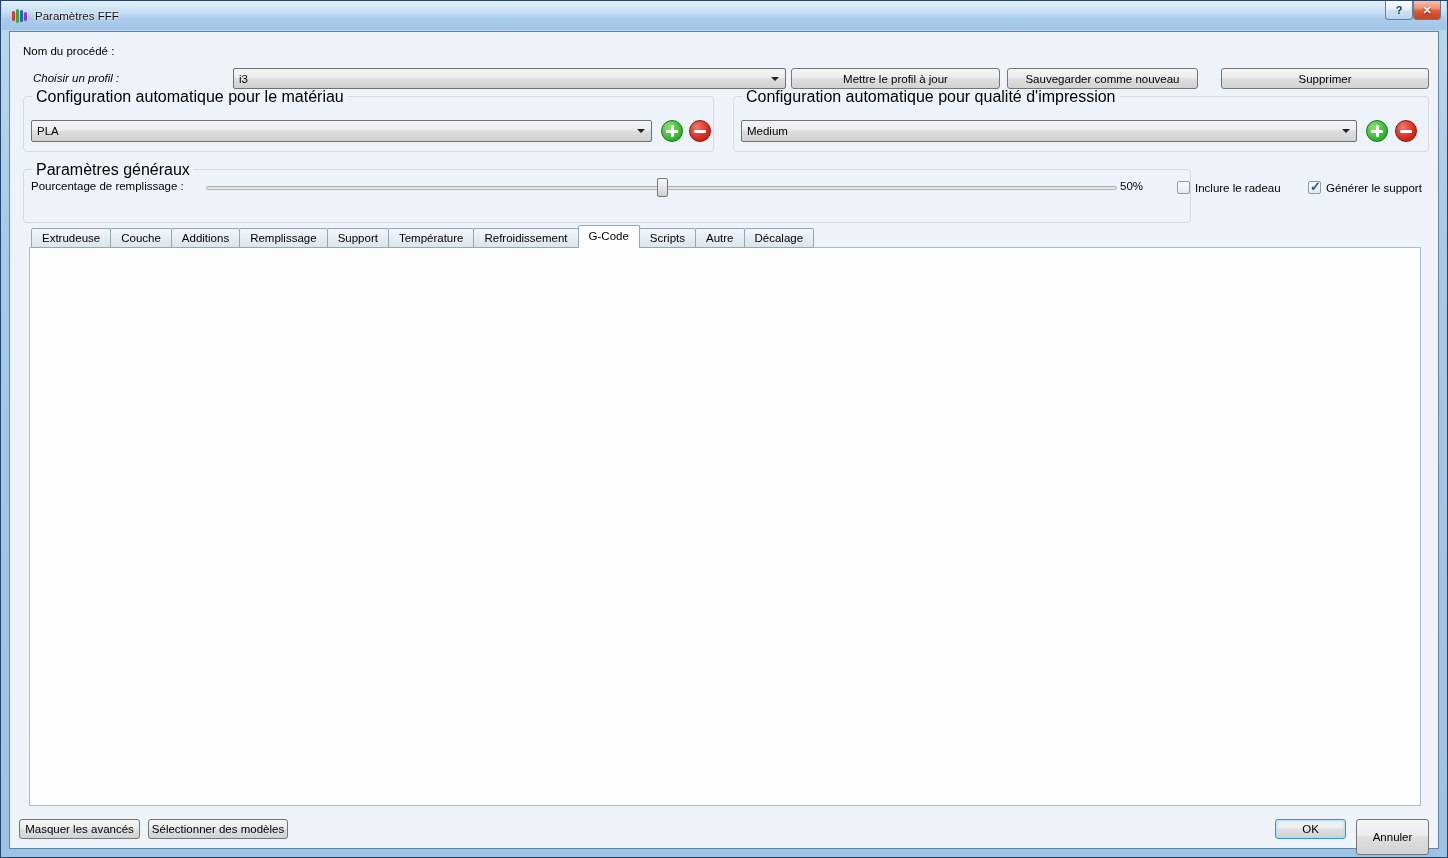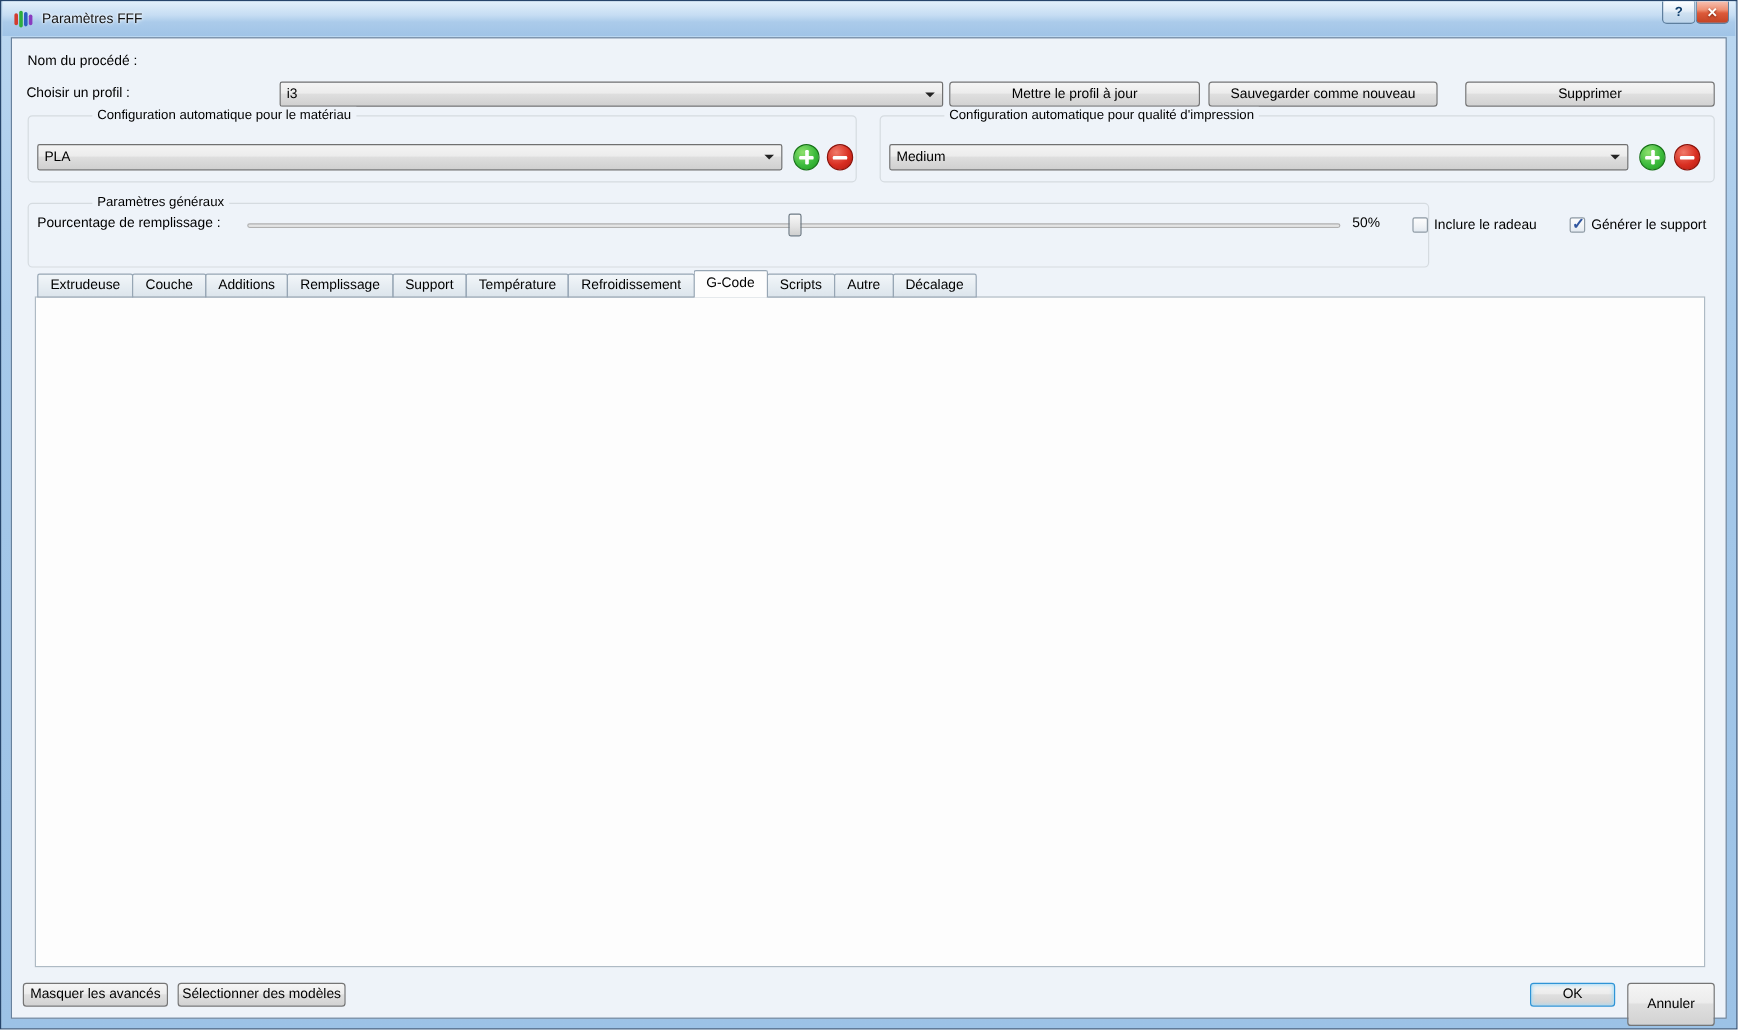--- a/index.html
+++ b/index.html
@@ -21,21 +21,21 @@
   .tb-btn{position:absolute;top:0;height:19px;width:28px;border:1px solid #5e7f9e;border-top:none;
     border-radius:0 0 4px 4px;display:flex;align-items:center;justify-content:center;
     font-size:11px;cursor:default;}
   .help-btn{right:33px;background:linear-gradient(180deg,#ffffff,#e3eef8 45%,#cfe1f1 55%,#bcd4ea);
     color:#0f3d6b;font-weight:bold;}
   .close-btn{right:5px;background:linear-gradient(180deg,#f7c1b2,#ee9073 40%,#dc5a3a 55%,#c44325);
     color:#fff;font-weight:bold;text-shadow:0 1px 2px #7a1d0a;}
   .client{position:absolute;left:8px;top:30px;width:1430px;height:818px;
     background:#eef3f9;border:1px solid #67819d;}
   .lbl{position:absolute;font-size:11.5px;color:#000;white-space:nowrap;height:14px;line-height:14px;}
-  .lbl.r{text-align:right;}
+  .lbl.r{}
   .lbl.c{text-align:center;}
   .lbl.sm{font-size:11px;}
   .textbox{position:absolute;background:#fff;border:1px solid #9aa8b8;font-size:11.5px;
     line-height:19px;padding:0 4px;white-space:nowrap;}
   .combo{position:absolute;border:1px solid #707070;border-radius:2px;
     background:linear-gradient(180deg,#f4f4f4,#ececec 45%,#dedede 50%,#d0d0d0);font-size:11.5px;}
   .combo .ct{position:absolute;left:5px;top:50%;transform:translateY(-50%);white-space:nowrap;}
   .combo .ca{position:absolute;right:6px;top:50%;margin-top:-2px;width:0;height:0;
     border-left:4px solid transparent;border-right:4px solid transparent;border-top:4px solid #222;}
   .combo.disabled{background:#f1f1f1;border-color:#b9b9b9;}
@@ -50,22 +50,22 @@
   .spin .su{border-bottom:1px solid #c5c5c5;}
   .spin .su::after{content:"";position:absolute;left:50%;top:50%;margin:-2px 0 0 -3px;
     border-left:3px solid transparent;border-right:3px solid transparent;border-bottom:4px solid #5a6673;}
   .spin .sd::after{content:"";position:absolute;left:50%;top:50%;margin:-2px 0 0 -3px;
     border-left:3px solid transparent;border-right:3px solid transparent;border-top:4px solid #5a6673;}
   .btn{position:absolute;border:1px solid #757575;border-radius:3px;
     background:linear-gradient(180deg,#f5f5f5,#ececec 45%,#dfdfdf 50%,#d2d2d2);
     font-size:11.5px;color:#000;display:flex;align-items:center;justify-content:center;white-space:nowrap;}
   .btn.default{border-color:#2f94d6;box-shadow:inset 0 0 3px 1px #a9dcf6;}
   .group{position:absolute;border:1px solid #d5dbe0;border-radius:4px;}
-  .gcap{position:absolute;top:-8px;left:8px;padding:0 4px;font-size:11px;white-space:nowrap;
-    height:15px;line-height:15px;margin-left:45px;}
+  .gcap{position:absolute;top:-8px;left:8px;padding:0 4px;font-size:16px;white-space:nowrap;
+    height:15px;line-height:15px;}
   .bg-dlg{background:#eef3f9;}
   .bg-panel{background:#fdfdfd;}
   .cb{position:absolute;width:13px;height:13px;border:1px solid #8e9aa4;border-radius:2px;
     background:linear-gradient(180deg,#fdfdfd,#f0f3f6 60%,#e2e9f0);}
   .cb.on::after{content:"✓";position:absolute;left:1px;top:-3px;font-size:13px;font-weight:bold;color:#31569f;}
   .gcap .cb{position:relative;display:inline-block;vertical-align:-3px;margin-right:5px;}
   .circle-btn{position:absolute;width:22px;height:22px;border-radius:50%;}
   .circle-btn.add{background:radial-gradient(circle at 35% 30%,#8ee06e,#3dbb3d 55%,#1f9a1f);
     border:1px solid #187218;}
   .circle-btn.add::before{content:"";position:absolute;left:50%;top:50%;width:12px;height:3px;
@@ -103,21 +103,21 @@
     </span>
     <span class="title-text">Paramètres FFF</span>
     <span class="tb-btn help-btn">?</span>
     <span class="tb-btn close-btn">✕</span>
   </div>
 
   <div class="client">
 
     <span class="lbl" style="left:13px;top:12px;">Nom du procédé :</span>
 
-    <span class="lbl" style="left:12px;top:39px;">Choisir un profil :</span>
+    <span class="lbl" style="left:23px;top:39px;font-style:italic;">Choisir un profil :</span>
     <div class="combo" style="left:223px;top:36px;width:553px;height:21px;">
       <span class="ct">i3</span>
       <span class="ca"></span>
     </div>
     <div class="btn" style="left:781px;top:36px;width:209px;height:21px;">Mettre le profil à jour</div>
     <div class="btn" style="left:997px;top:36px;width:191px;height:21px;">Sauvegarder comme nouveau</div>
     <div class="btn" style="left:1211px;top:36px;width:208px;height:21px;">Supprimer</div>
 
     <div class="group" style="left:13px;top:64px;width:691px;height:56px;">
       <span class="gcap bg-dlg">Configuration automatique pour le matériau</span>

